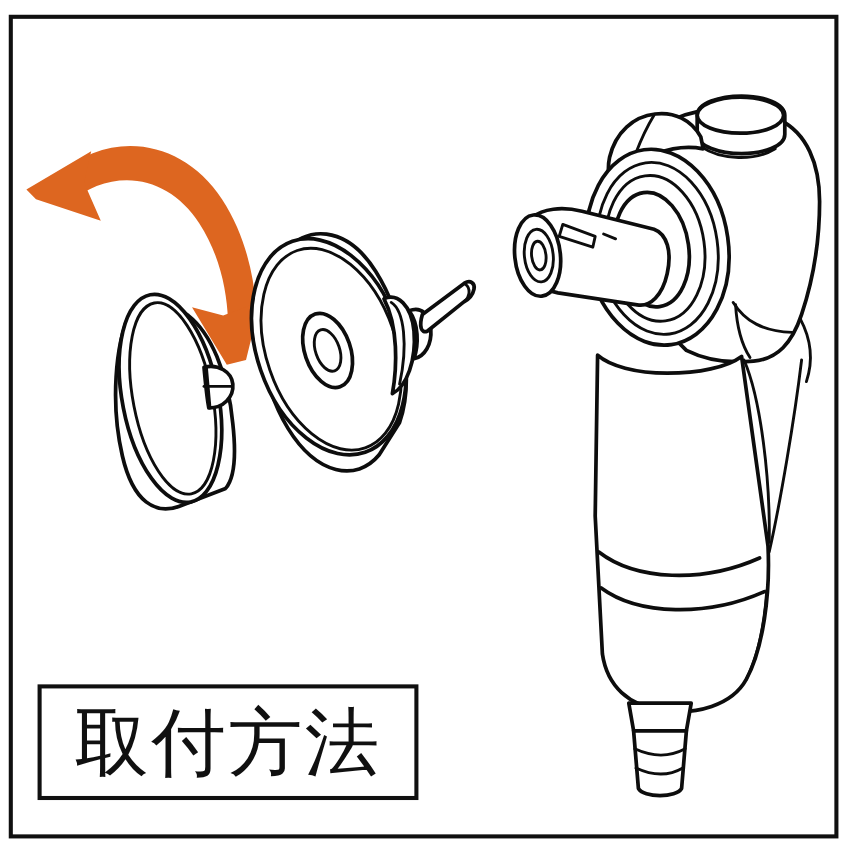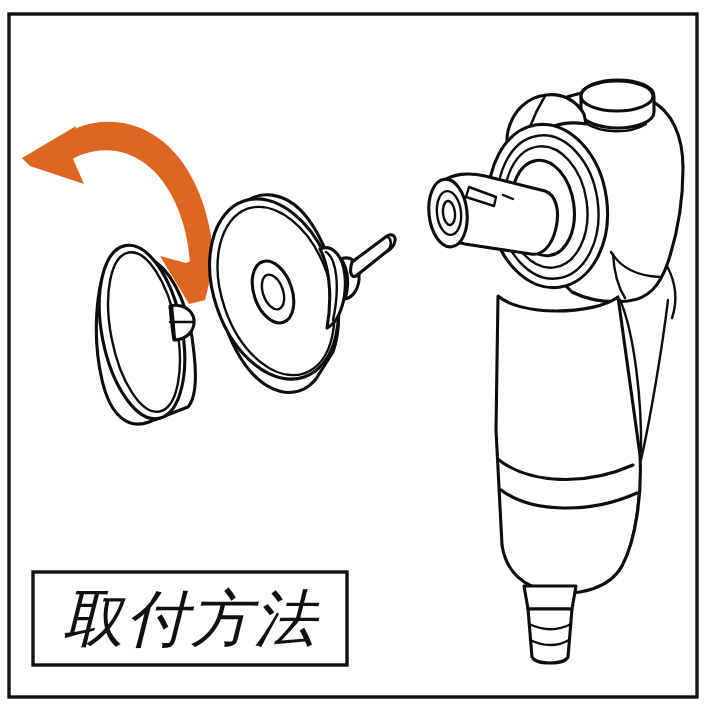--- a/index.html
+++ b/index.html
@@ -12,21 +12,20 @@
     width: 713px;
     height: 713px;
     overflow: hidden;
     font-family: "Liberation Sans", sans-serif;
   }
   #illustration-root {
     position: relative;
     width: 713px;
     height: 662px;
     background: #ffffff;
-    font-style: italic;
   }
   #illustration-svg {
     position: absolute;
     left: 0;
     top: 0;
     width: 713px;
     height: 713px;
     display: block;
   }
   .ink {

